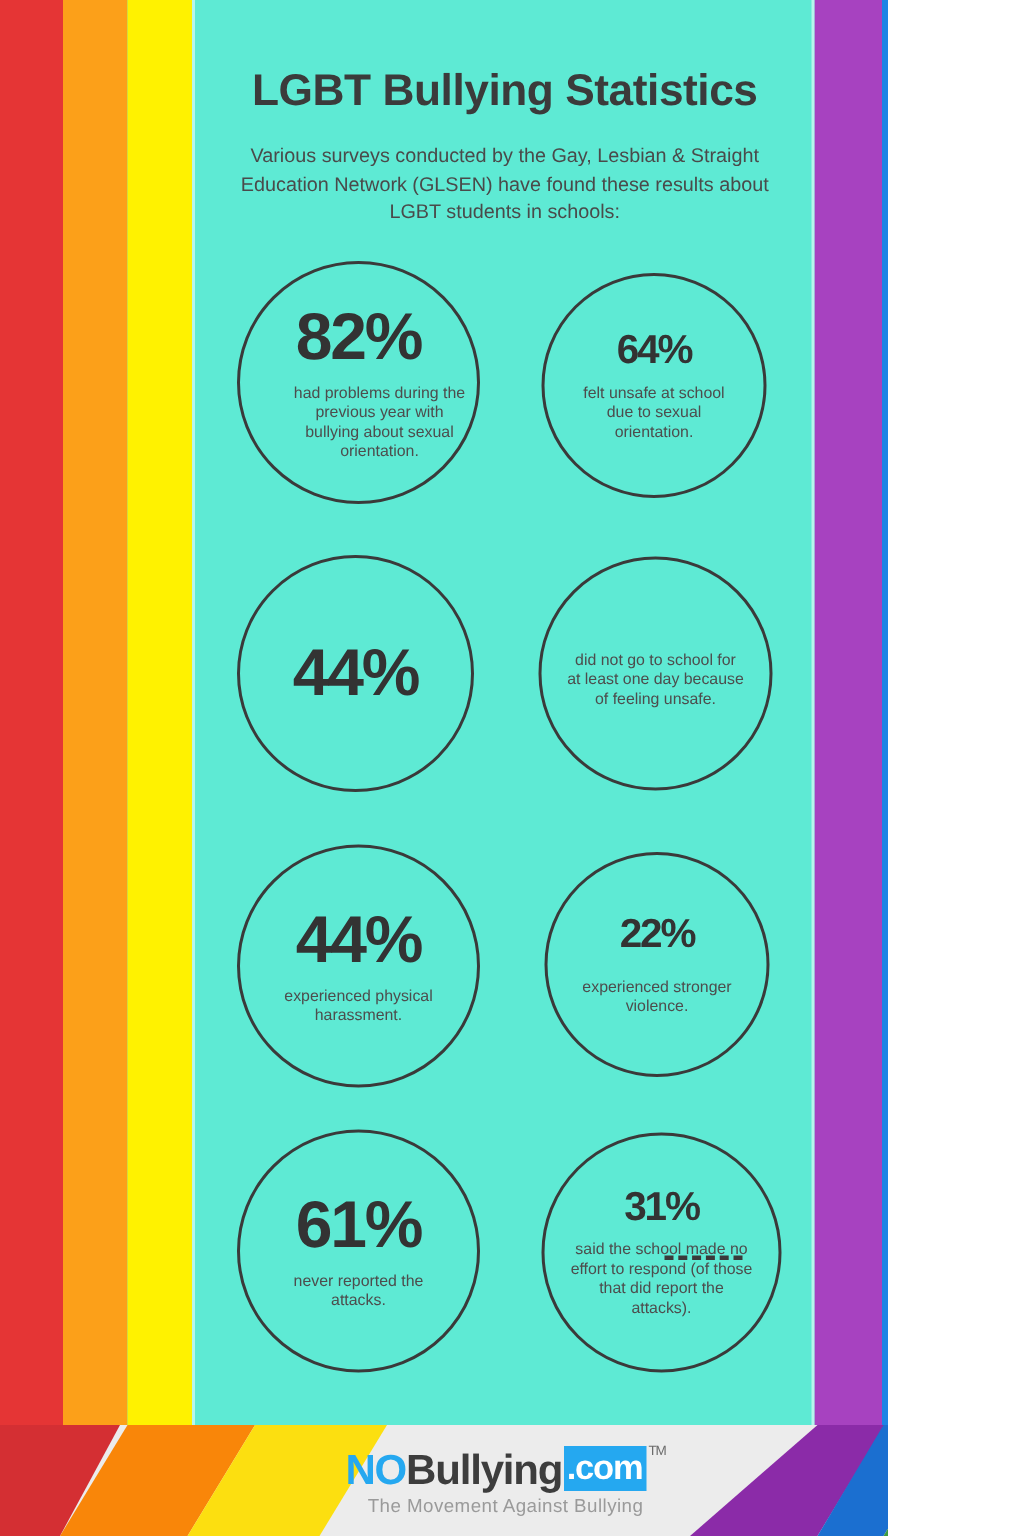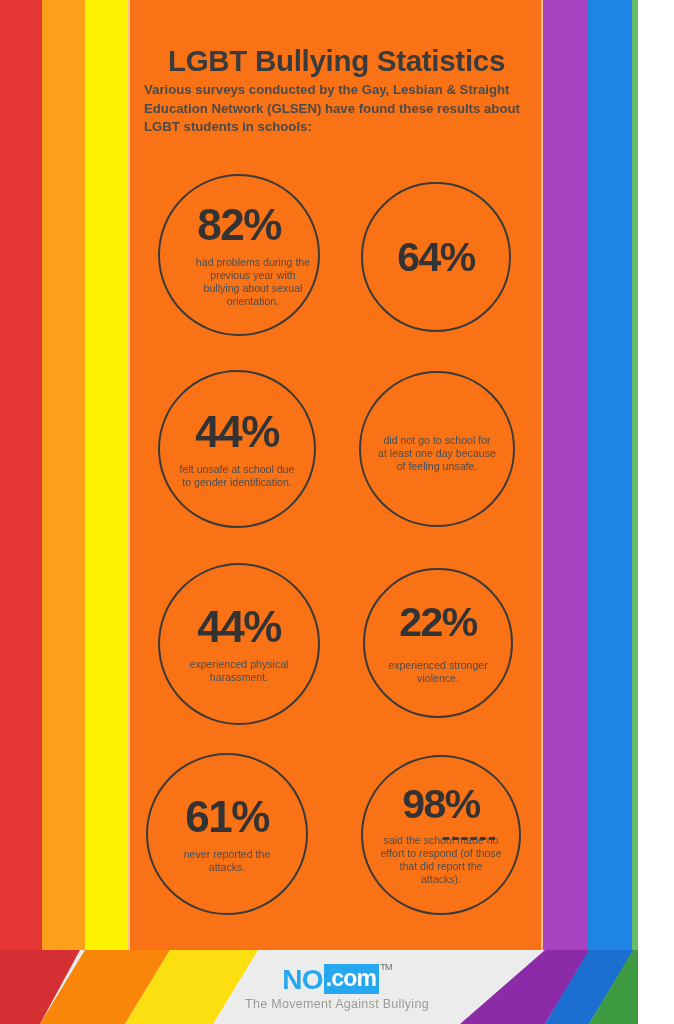--- a/index.html
+++ b/index.html
@@ -6,24 +6,24 @@
     margin: 0;
     padding: 0;
     background: #ffffff;
   }
   body {
     font-family: "Liberation Sans", sans-serif;
   }
 
   #poster {
     position: relative;
-    width: 638px;
+    width: 592px;
     height: 1024px;
     overflow: hidden;
-    background: #f97316;
+    background: #5eead4;
   }
 
   
   .stripe {
     position: absolute;
     top: 0;
     height: 950px;
   }
   .stripe.s-red    { left: 0px;   width: 42px; }
   .stripe.s-orange { left: 42px;  width: 43px; }
@@ -76,27 +76,27 @@
     width: 413px;
     text-align: center;
     font-size: 29.5px;
     font-weight: bold;
     color: #3b3b3b;
     letter-spacing: -0.3px;
   }
 
   .subtitle {
     position: absolute;
-    top: 81px;
+    top: 95px;
     left: 14px;
     width: 385px;
+    text-align: center;
     font-size: 13.2px;
     line-height: 18.5px;
     color: #4a4a4a;
-    font-weight: bold;
   }
 
   
   .circle {
     position: absolute;
     border: 2px solid #3a3a3a;
     border-radius: 50%;
     box-sizing: border-box;
     display: flex;
     flex-direction: column;
@@ -110,21 +110,21 @@
     line-height: 1;
     letter-spacing: -1.5px;
   }
   .caption {
     margin-top: 9px;
     text-align: center;
     font-size: 10.6px;
     line-height: 13px;
     color: #4d4d4d;
   }
-  .circle.small .pct { font-size: 41px; }
+  .circle.small .pct { font-size: 27px; }
 
   
   .connector {
     position: absolute;
     left: 313px;
     top: 837px;
     width: 52px;
     height: 0;
     border-top: 3px dashed #3a3a3a;
   }
@@ -192,66 +192,67 @@
     <div class="title">LGBT Bullying Statistics</div>
     <div class="subtitle">Various surveys conducted by the Gay, Lesbian &amp; Straight Education Network (GLSEN) have found these results about LGBT students in schools:</div>
 
     <div class="circle" style="left:28px; top:174px; width:162px; height:162px;">
       <div class="pct">82%</div>
       <div class="caption" style="width:124px;margin-left:28px;">had problems during the previous year with bullying about sexual orientation.</div>
     </div>
 
     <div class="circle small" style="left:231px; top:182px; width:150px; height:150px;">
       <div class="pct">64%</div>
+      <div class="caption" style="width:112px;">felt unsafe at school due to sexual orientation.</div>
     </div>
 
     <div class="circle" style="left:28px; top:370px; width:158px; height:158px;">
       <div class="pct">44%</div>
-      <div class="caption" style="width:118px;">felt unsafe at school due to gender identification.</div>
     </div>
 
     <div class="circle small" style="left:229px; top:371px; width:156px; height:156px;">
       <div class="caption" style="width:118px;">did not go to school for at least one day because of feeling unsafe.</div>
     </div>
 
     <div class="circle" style="left:28px; top:563px; width:162px; height:162px;">
       <div class="pct">44%</div>
       <div class="caption" style="width:124px;">experienced physical harassment.</div>
     </div>
 
     <div class="circle small" style="left:233px; top:568px; width:150px; height:150px;">
       <div class="pct">22%</div>
       <div class="caption" style="width:116px;margin-top:16px;">experienced stronger violence.</div>
     </div>
 
-    <div class="circle" style="left:16px; top:753px; width:162px; height:162px;">
+    <div class="circle" style="left:28px; top:753px; width:162px; height:162px;">
       <div class="pct">61%</div>
       <div class="caption" style="width:118px;">never reported the attacks.</div>
     </div>
 
     <div class="circle small" style="left:231px; top:755px; width:160px; height:160px;">
-      <div class="pct">98%</div>
+      <div class="pct">31%</div>
       <div class="caption" style="width:122px;">said the school made no effort to respond (of those that did report the attacks).</div>
     </div>
 
     <div class="connector"></div>
   </div>
 
   <div class="footer-band">
     <div class="slant" style="left:-40px; width:120px; background:#d42f33; clip-path: polygon(40px 0, 120px 0, 80px 74px, 0 74px);"></div>
     <div class="slant" style="left:40px; width:130px; background:#f98609; clip-path: polygon(45px 0, 130px 0, 85px 74px, 0 74px);"></div>
     <div class="slant" style="left:125px; width:135px; background:#fcdf10; clip-path: polygon(45px 0, 133px 0, 88px 74px, 0 74px);"></div>
 
     <div class="slant" style="left:460px; width:130px; background:#8b2ba8; clip-path: polygon(85px 0, 130px 0, 85px 74px, 0 74px);"></div>
     <div class="slant" style="left:545px; width:130px; background:#1b6fd0; clip-path: polygon(44px 0, 89px 0, 44px 74px, 0 74px);"></div>
     <div class="slant" style="left:589px; width:130px; background:#3e9b42; clip-path: polygon(44px 0, 130px 0, 130px 74px, 0 74px);"></div>
 
     <div class="logo">
       <div class="logo-row">
         <span class="logo-no">NO</span>
+        <span class="logo-bullying">Bullying</span>
         <span class="logo-com">.com</span>
         <span class="logo-tm">TM</span>
       </div>
       <div class="logo-tagline">The Movement Against Bullying</div>
     </div>
   </div>
 
 </div>
 
 </body></html>

